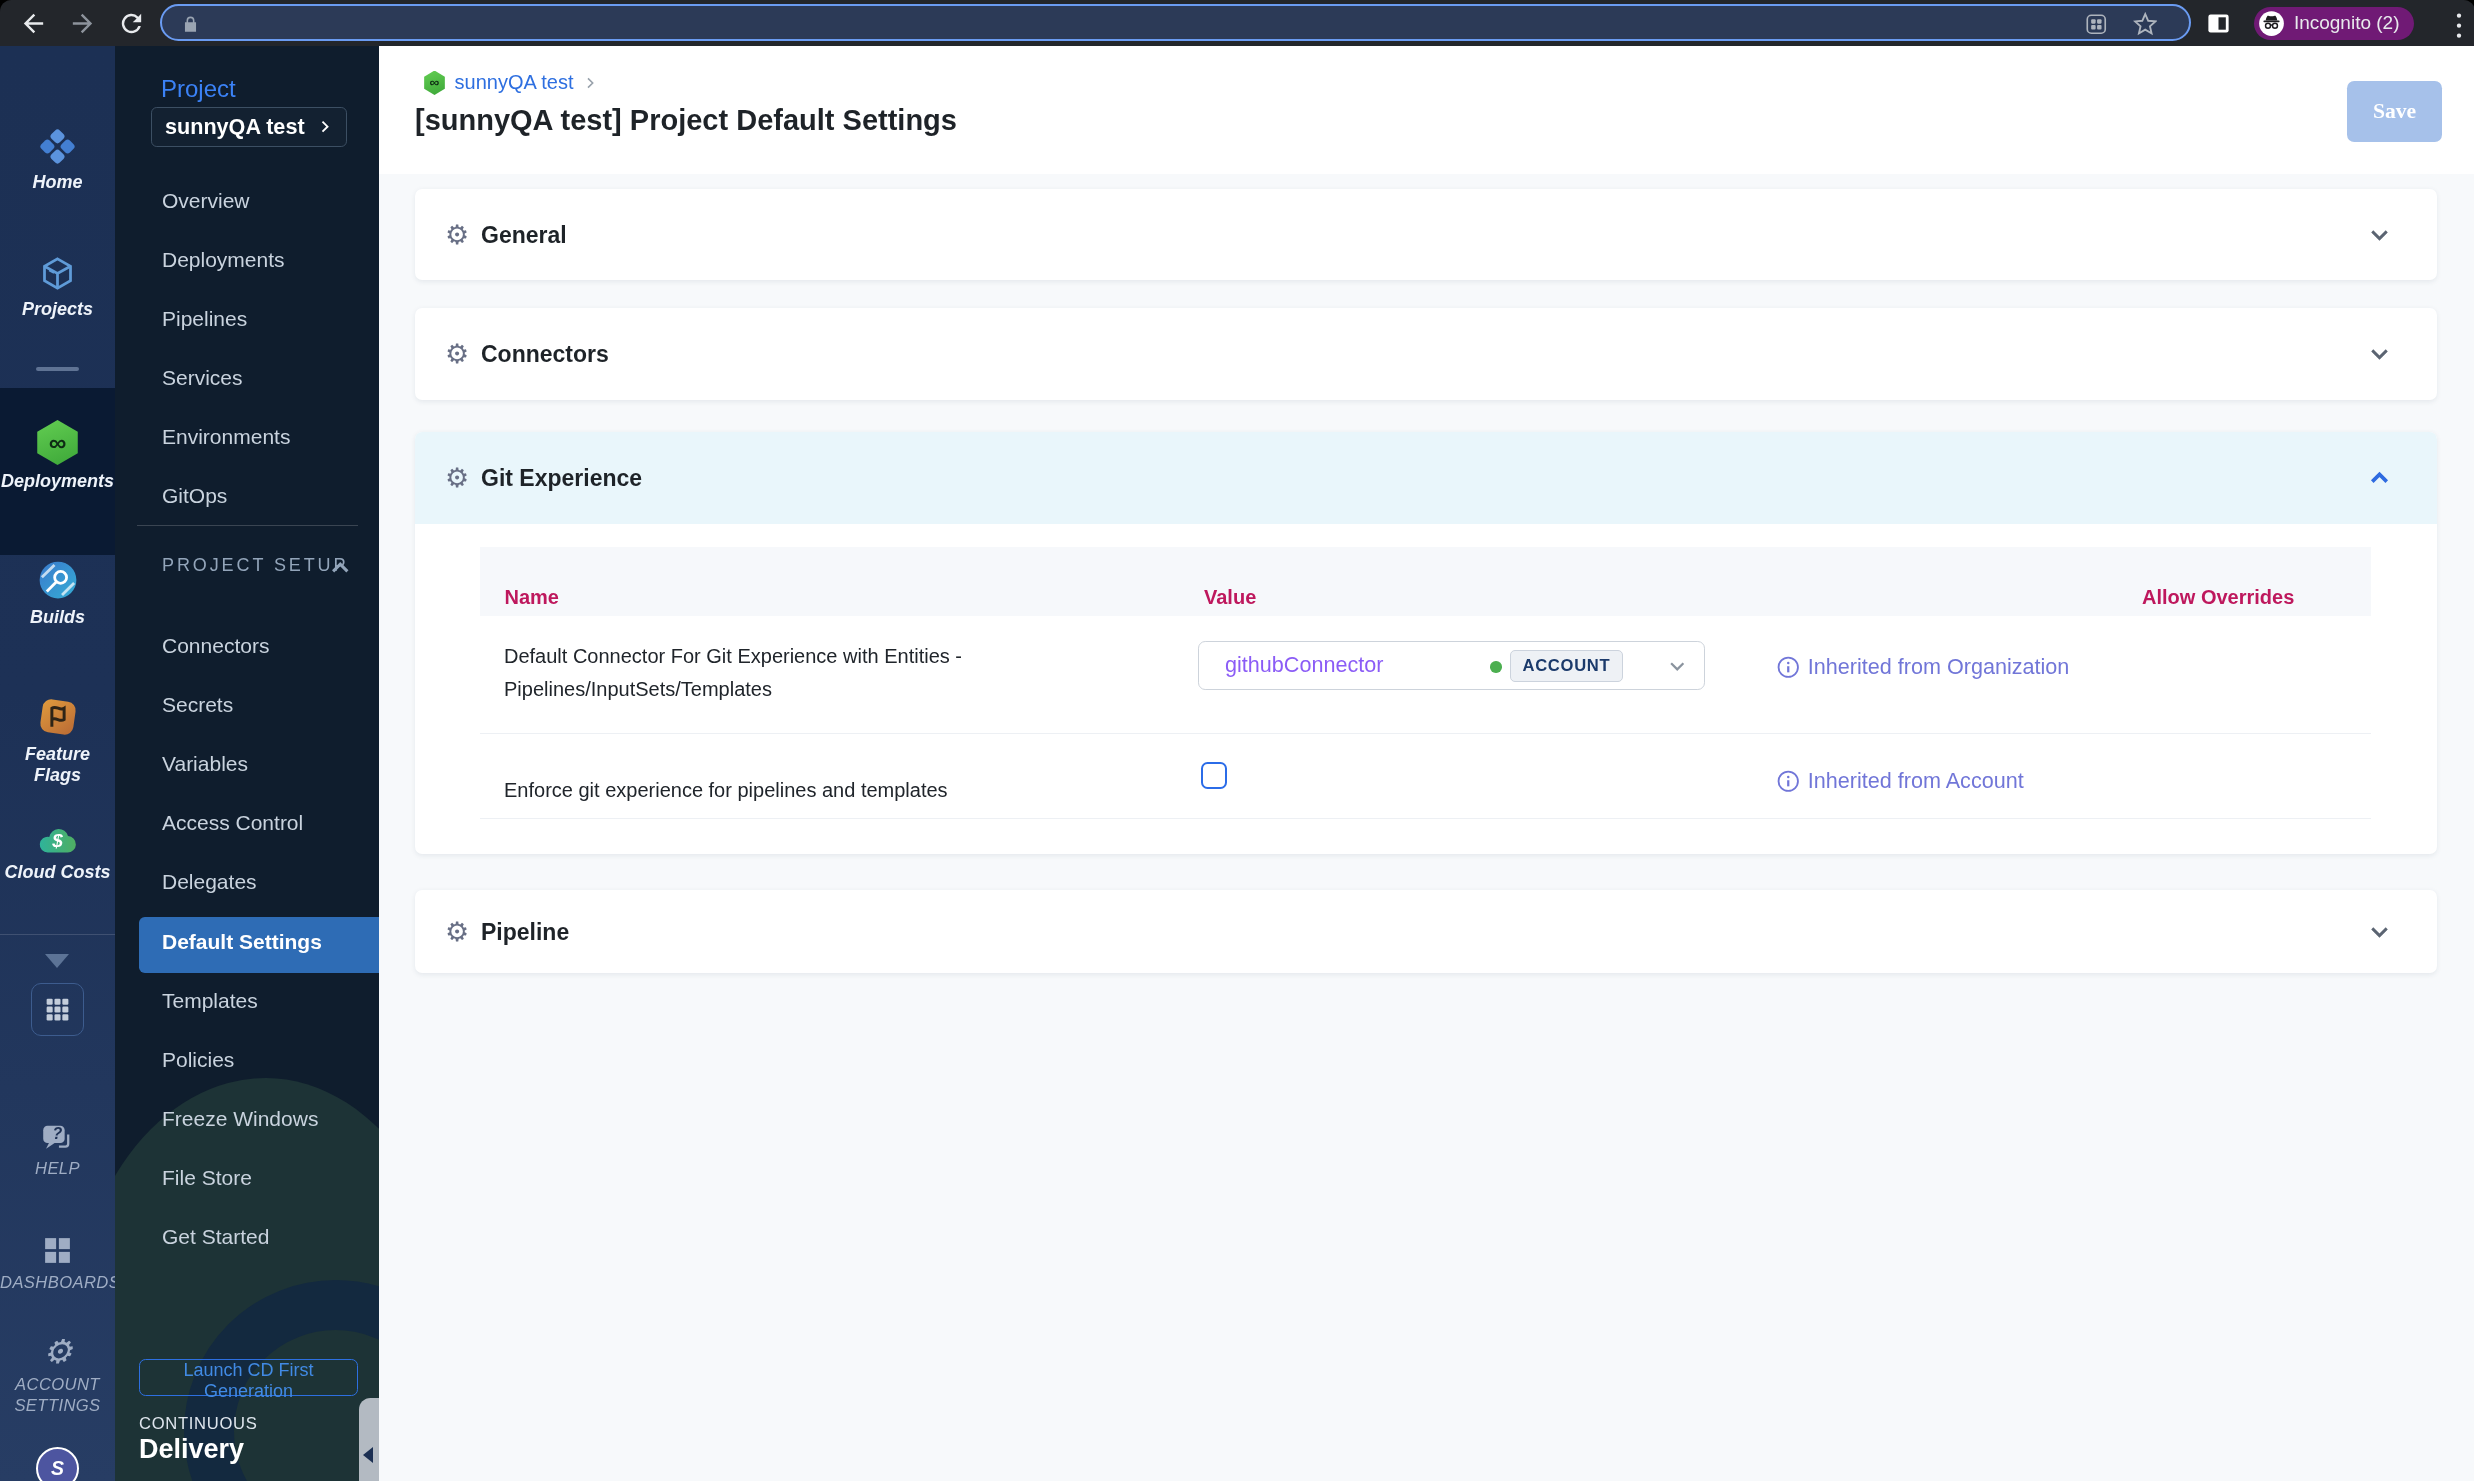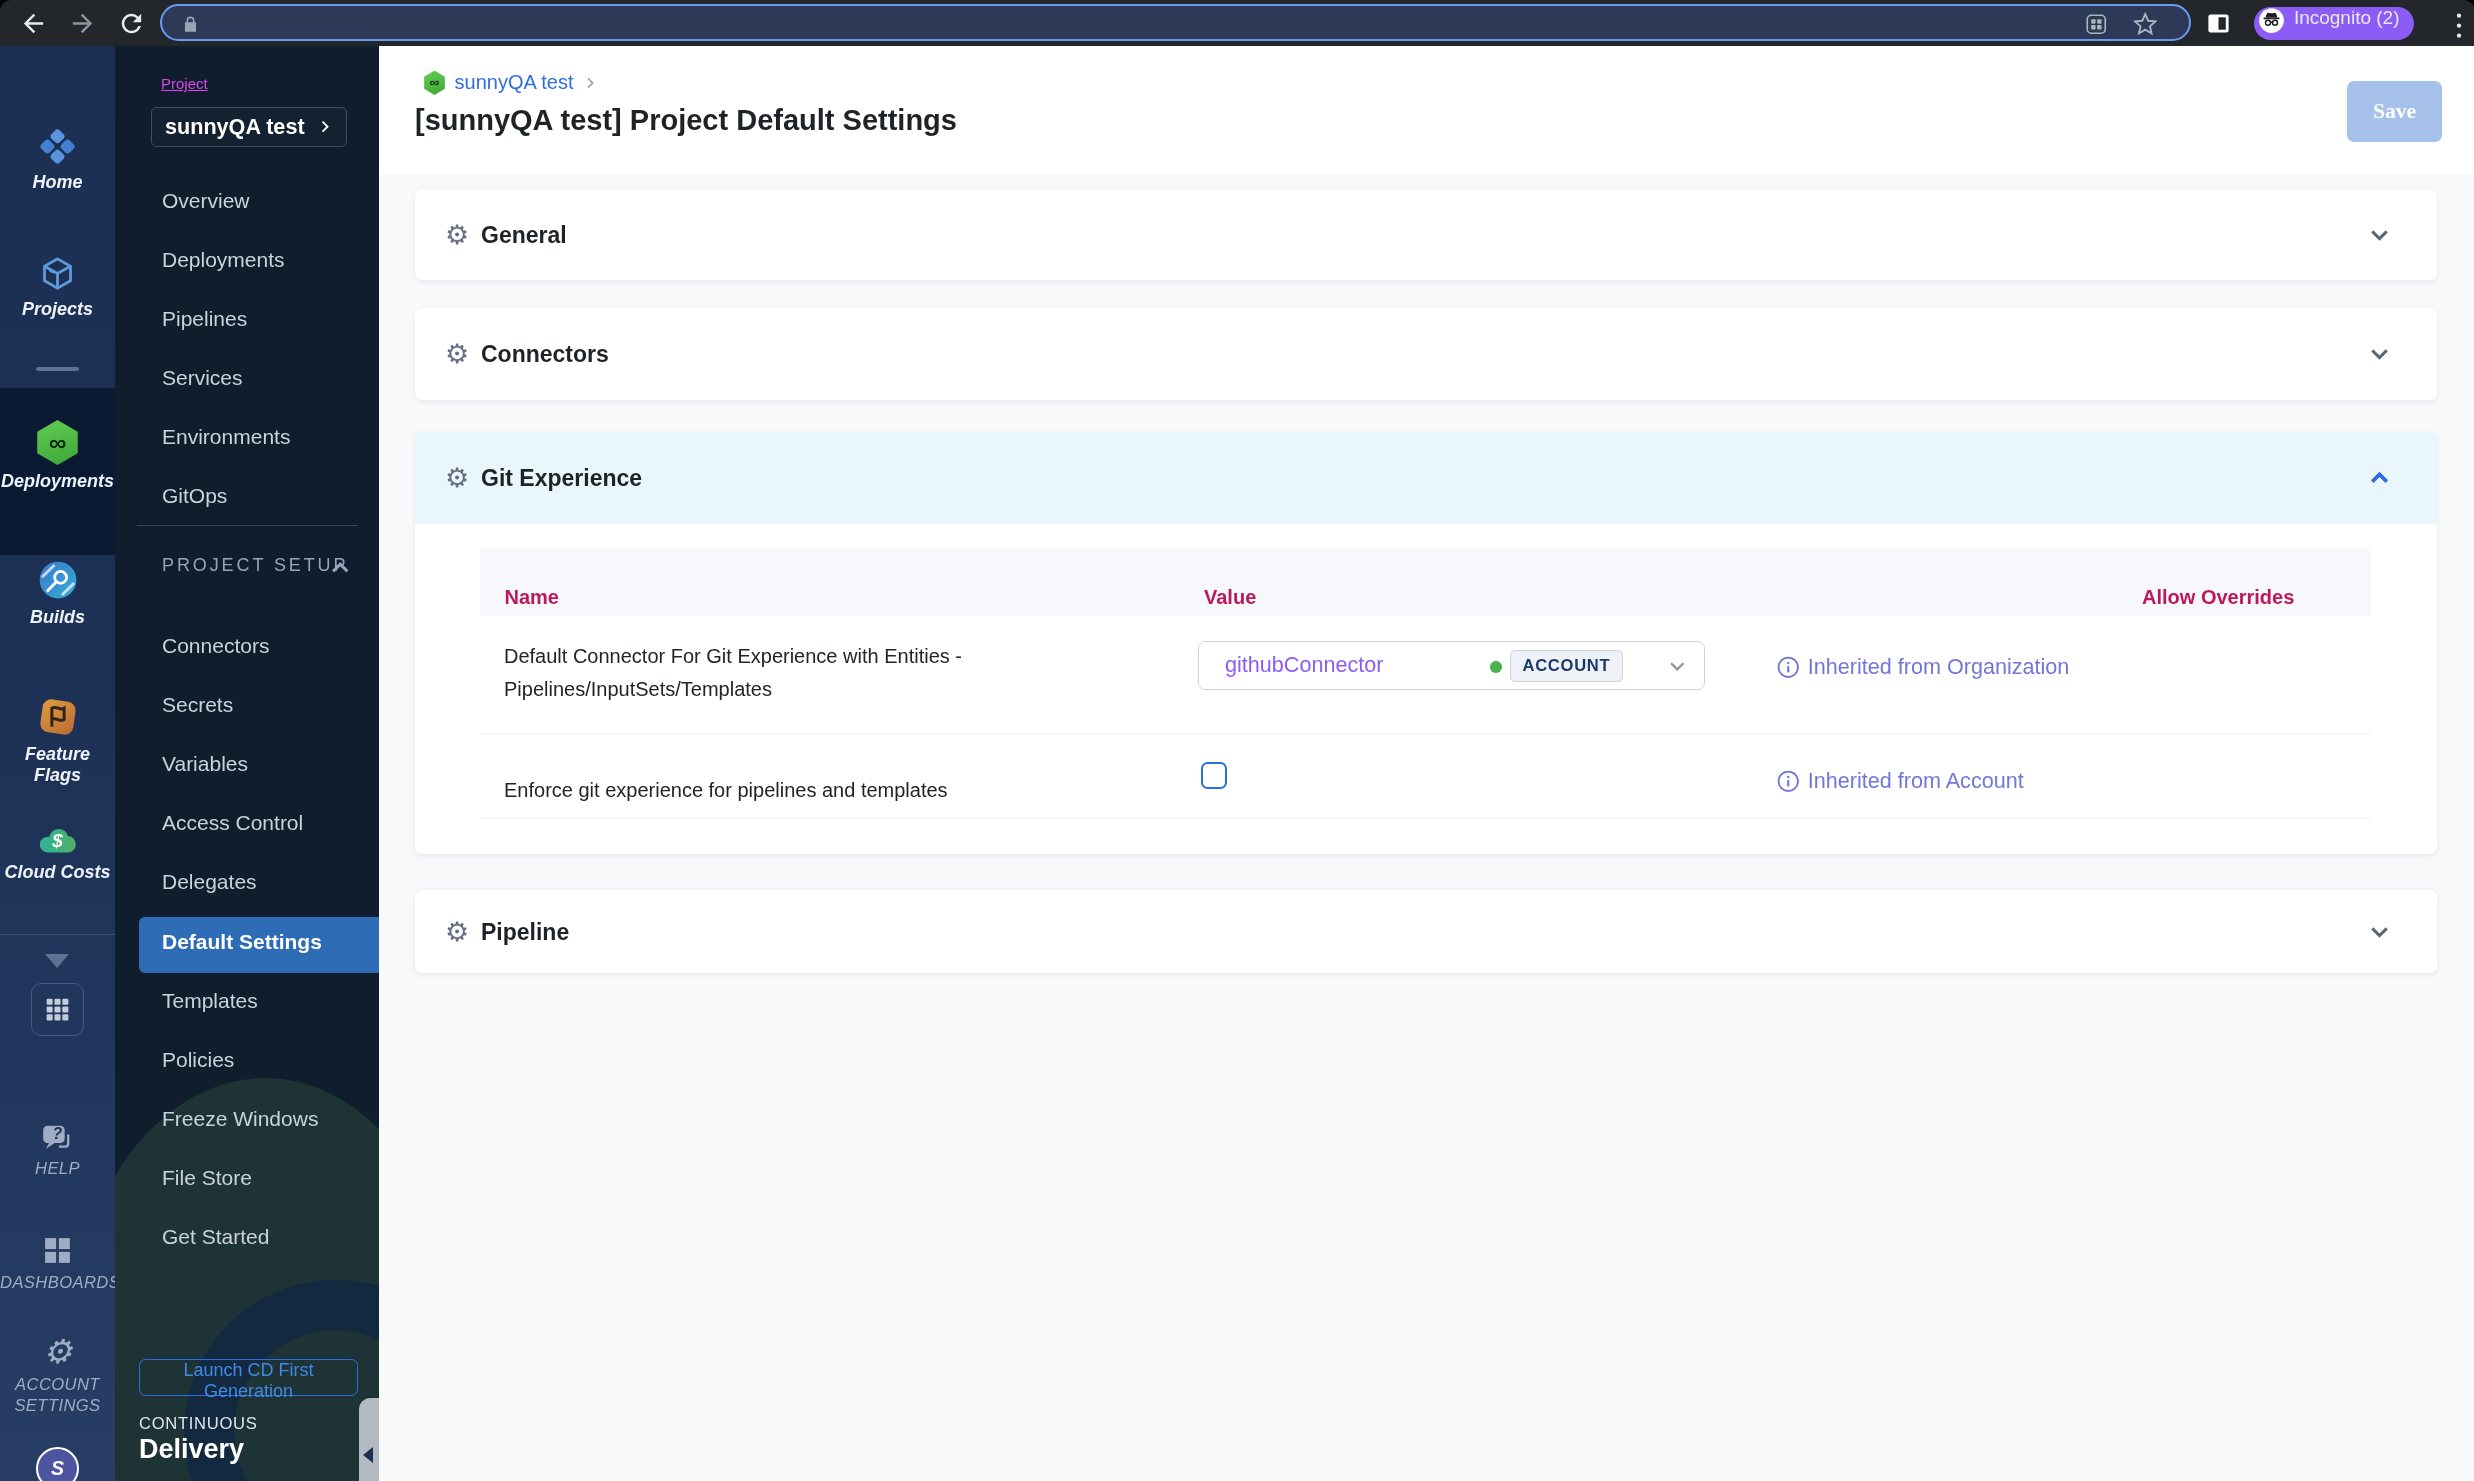--- a/index.html
+++ b/index.html
@@ -13,21 +13,21 @@
   .nav-btn svg { width:100%; height:100%; }
   .omnibox { position:absolute; left:160px; top:4.3px; width:2031px; height:37px;
     background:#2c3a57; border:2.2px solid #6a9bf2; border-radius:19px; }
   .lock { position:absolute; left:19px; top:8.6px; width:19px; height:19px; }
   .url-text { position:absolute; left:50px; top:6.5px; font-size:19.5px; color:#fff;
     letter-spacing:0.1px; white-space:nowrap; }
   .url-text span { background:#42619b; padding:1.4px 2.9px; border-radius:1.4px; }
   .ob-icon { position:absolute; top:5.8px; width:24.5px; height:24.5px; }
   .side-panel { position:absolute; left:2205px; top:10px; width:27px; height:26px; }
   .incog { position:absolute; left:2254px; top:6.5px; width:160px; height:33px;
-    background:#8b5cf6; border-radius:16.6px; display:flex; align-items:flex-start; gap:8.6px;
+    background:#701a75; border-radius:16.6px; display:flex; align-items:center; gap:8.6px;
     padding-left:4.3px; }
   .incog svg { width:27px; height:27px; }
   .incog span { color:#e8eaed; font-size:19px; }
   .dots { position:absolute; left:2449px; top:8.6px; width:20px; height:29px; }
 
   
   .app { position:absolute; top:46px; left:0; width:2475px; height:1436px; background:#fff; }
 
   
   .rail { position:absolute; left:0; top:0; width:115px; height:1436px;
@@ -60,21 +60,21 @@
     border-radius:50%; background:#4d55a0; border:2.9px solid #fff; color:#fff;
     font-size:19.5px; font-weight:bold; display:flex; align-items:center; justify-content:center; }
 
   
   .sidebar { position:absolute; left:115px; top:0; width:264px; height:1436px;
     background:#0f1d2d; overflow:hidden; }
   .sb-wave { position:absolute; bottom:0; left:-43px; width:404px; height:404px;
     background:#1d3336; border-radius:48% 52% 0 0 / 65% 80% 0 0; }
   .sb-ring { position:absolute; bottom:-101px; right:-108px; width:303px; height:303px;
     border:50px solid #13293f; border-radius:50%; }
-  .proj-label { position:absolute; left:46px; top:29px; font-size:15px; color:#d946ef;text-decoration:underline; }
+  .proj-label { position:absolute; left:46px; top:29px; font-size:24px; color:#3b82f6; }
   .proj-select { position:absolute; left:36px; top:61px; width:196px; height:40px;
     border:1.4px solid #3c4f63; border-radius:5.8px; display:flex; align-items:center;
     justify-content:space-between; padding:0 13px; background:rgba(255,255,255,.02); }
   .proj-select .pname { color:#fff; font-size:21.6px; font-weight:bold; }
   .snav { position:absolute; left:47px; font-size:21px; color:#c9d3de; white-space:nowrap; }
   .sb-div { position:absolute; left:21.6px; top:479px; width:221px; height:1.4px;
     background:rgba(255,255,255,.18); }
   .setup-head { position:absolute; left:47px; top:509px; font-size:18px; color:#93a5ba;
     letter-spacing:2.9px; }
   .setup-chev { position:absolute; left:213px; top:510px; width:24.5px; height:24.5px; }

